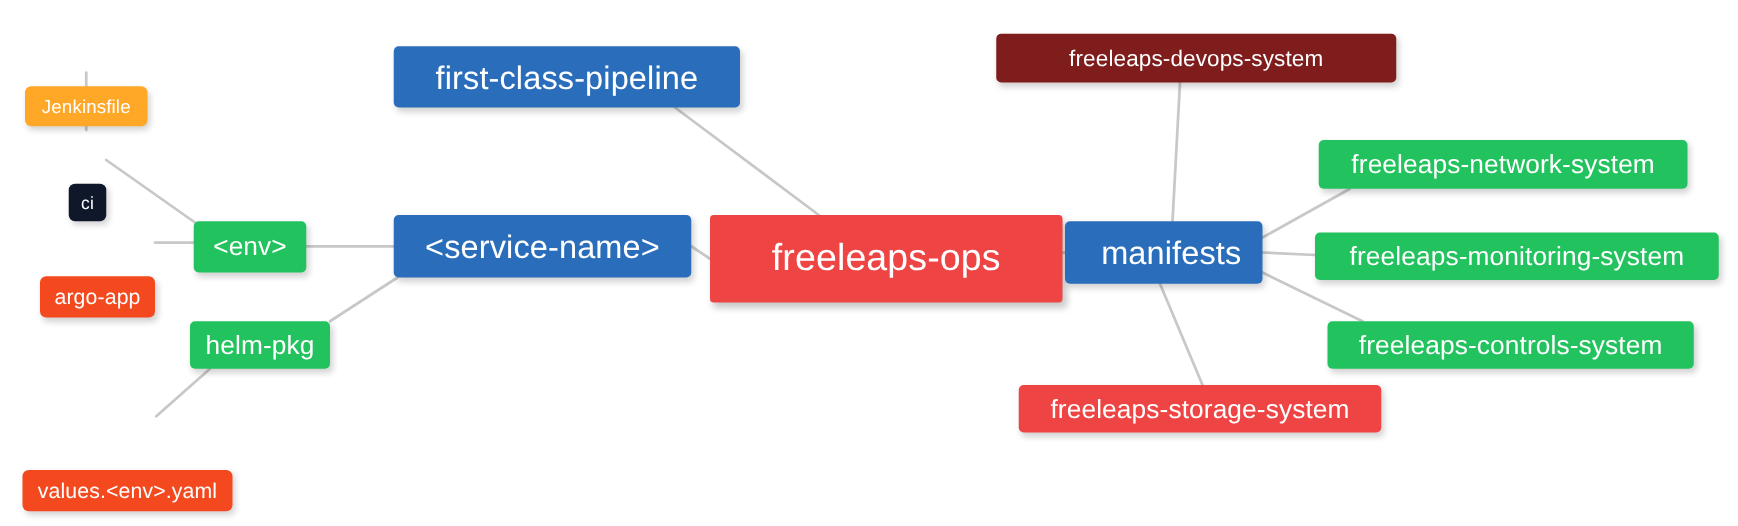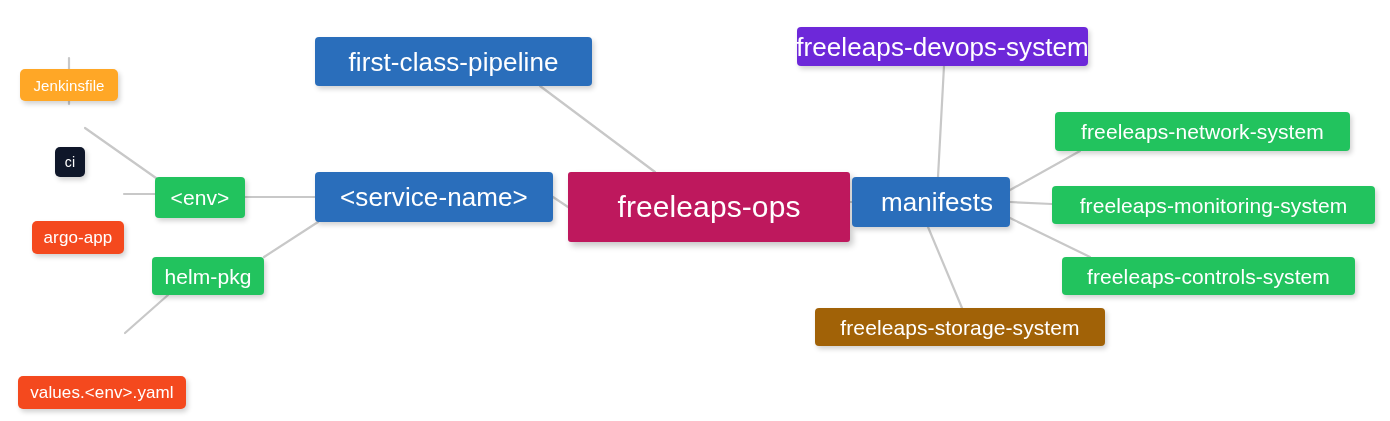--- a/index.html
+++ b/index.html
@@ -61,21 +61,21 @@
       <line x1="155" y1="194" x2="124" y2="194" stroke="#c8c8c8" stroke-width="2.2" stroke-linecap="round"></line>
       <line x1="69" y1="104" x2="69" y2="58" stroke="#c8c8c8" stroke-width="2.2" stroke-linecap="round"></line>
       <line x1="168" y1="295" x2="125" y2="333" stroke="#c8c8c8" stroke-width="2.2" stroke-linecap="round"></line>
       <line x1="938" y1="177" x2="944" y2="66" stroke="#c8c8c8" stroke-width="2.2" stroke-linecap="round"></line>
       <line x1="1010" y1="190" x2="1080" y2="151" stroke="#c8c8c8" stroke-width="2.2" stroke-linecap="round"></line>
       <line x1="1010" y1="202" x2="1052" y2="204" stroke="#c8c8c8" stroke-width="2.2" stroke-linecap="round"></line>
       <line x1="1010" y1="218" x2="1090" y2="257" stroke="#c8c8c8" stroke-width="2.2" stroke-linecap="round"></line>
       <line x1="928" y1="227" x2="962" y2="308" stroke="#c8c8c8" stroke-width="2.2" stroke-linecap="round"></line>
     </svg>
   <div id="nodes">
-      <div class="node root" style="left: 568px; top: 172px; width: 282px; height: 70px; background: #be185d; font-size: 30px;">
+      <div class="node root" style="left: 568px; top: 172px; width: 282px; height: 70px; background: #ef4444; font-size: 30px;">
         <span>freeleaps-ops</span>
       </div>
       <div class="node lvl1" style="left: 315px; top: 172px; width: 238px; height: 50px; background: rgb(42, 110, 187); font-size: 26px;">
         <span>&lt;service-name&gt;</span>
       </div>
       <div class="node lvl1" style="left: 315px; top: 37px; width: 277px; height: 49px; background: rgb(42, 110, 187); font-size: 26px;">
         <span>first-class-pipeline</span>
       </div>
       <div class="node lvl1" style="left: 852px; top: 177px; width: 158px; height: 50px; background: rgb(42, 110, 187); font-size: 26px; padding-left: 12px;">
         <span>manifests</span>
@@ -91,29 +91,29 @@
       </div>
       <div class="node lvl3" style="left: 20px; top: 26px; width: 98px; height: 32px; background: rgb(255, 167, 38); font-size: 15px;">
         <span>Jenkinsfile</span>
       </div>
       <div class="node lvl3" style="left: 32px; top: 178px; width: 92px; height: 33px; background: rgb(244, 73, 30); font-size: 17px;">
         <span>argo-app</span>
       </div>
       <div class="node lvl3" style="left: 18px; top: 333px; width: 168px; height: 33px; background: rgb(244, 73, 30); font-size: 17px;">
         <span>values.&lt;env&gt;.yaml</span>
       </div>
-      <div class="node lvl2" style="left: 797px; top: 27px; width: 291px; height: 39px; background: #6d28d9; font-size: 26px;">
+      <div class="node lvl2" style="left: 797px; top: 27px; width: 320px; height: 39px; background: #7f1d1d; font-size: 18px;">
         <span>freeleaps-devops-system</span>
       </div>
       <div class="node lvl2" style="left: 1055px; top: 112px; width: 295px; height: 39px; background: rgb(34, 195, 94); font-size: 21px;">
         <span>freeleaps-network-system</span>
       </div>
       <div class="node lvl2" style="left: 1052px; top: 186px; width: 323px; height: 38px; background: rgb(34, 195, 94); font-size: 21px;">
         <span>freeleaps-monitoring-system</span>
       </div>
       <div class="node lvl2" style="left: 1062px; top: 257px; width: 293px; height: 38px; background: rgb(34, 195, 94); font-size: 21px;">
         <span>freeleaps-controls-system</span>
       </div>
-      <div class="node lvl2" style="left: 815px; top: 308px; width: 290px; height: 38px; background: #a16207; font-size: 21px;">
+      <div class="node lvl2" style="left: 815px; top: 308px; width: 290px; height: 38px; background: #ef4444; font-size: 21px;">
         <span>freeleaps-storage-system</span>
       </div>
     </div>
 </div>
 
 </body></html>

